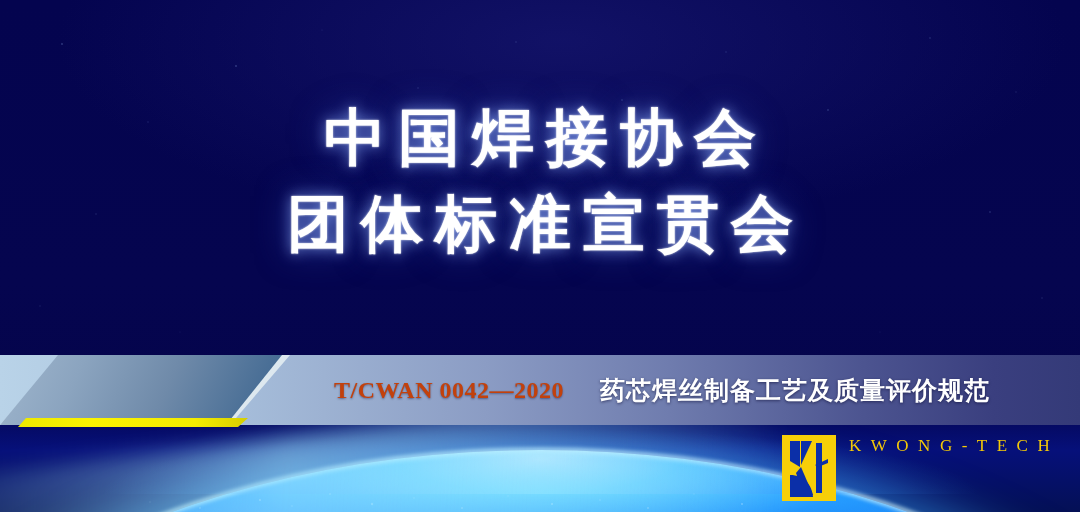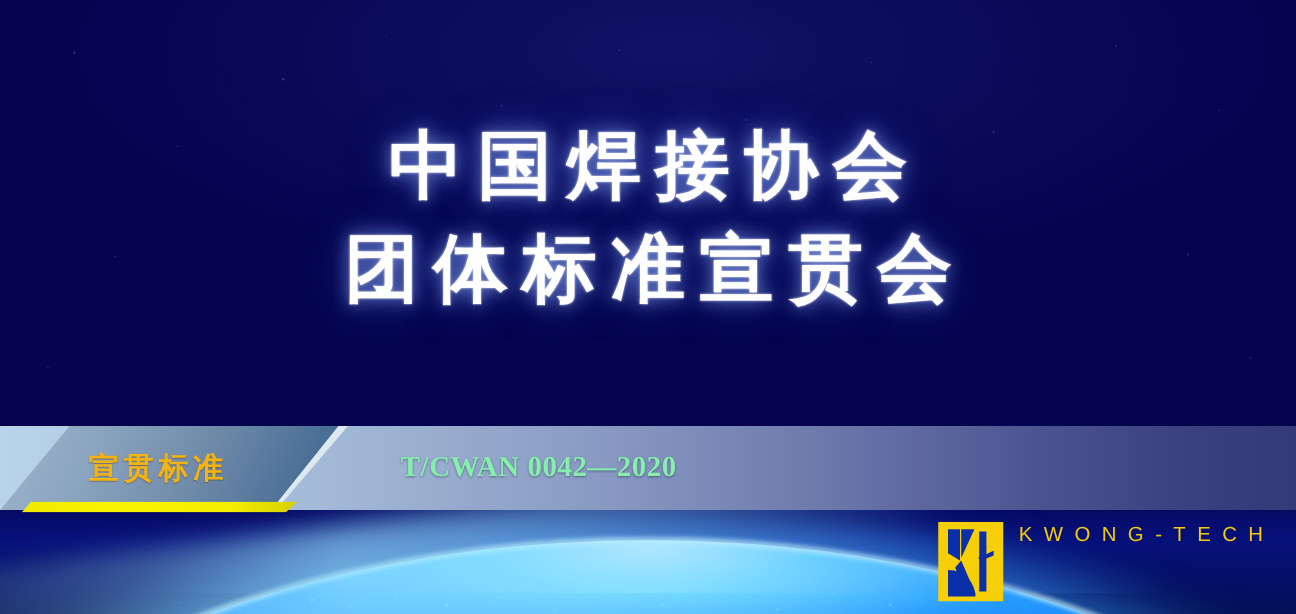--- a/index.html
+++ b/index.html
@@ -140,21 +140,21 @@
     white-space: nowrap;
     text-shadow: 0 1px 1px rgba(40,30,0,.35);
   }
 
   
   .banner-code {
     position: absolute;
     left: 334px;
     top: 50%;
     transform: translateY(-50%);
-    color: #86efac;
+    color: #c2410c;
     font-family: "Liberation Serif", "DejaVu Serif", serif;
     font-weight: 700;
     font-size: 24px;
     letter-spacing: .5px;
     white-space: nowrap;
     text-shadow: 0 1px 2px rgba(20,20,60,.45);
   }
 
   .banner-standard-name {
     position: absolute;
@@ -273,21 +273,21 @@
     font-family: "DejaVu Sans", "Liberation Sans", sans-serif;
     font-weight: 700;
     font-size: 42px;
     line-height: 46px;
     letter-spacing: 1px;
     white-space: nowrap;
   }
 
   .logo-en {
     color: #f4c907;
-    font-family: Liberation Sans, sans-serif;
+    font-family: Liberation Serif, serif;
     font-weight: 400;
     font-size: 17px;
     line-height: 20px;
     letter-spacing: 9.5px;
     white-space: nowrap;
     margin-top: 2px;
     margin-left: 3px;
   }
 </style>
 </head>
@@ -349,22 +349,22 @@
         <circle cx="150" cy="78" r="0.7" opacity=".3"></circle>
       </g>
     </svg>
     <div class="earth-ray"></div>
   </div>
 
   <div class="banner">
     <div class="banner-bar"></div>
     <div class="banner-bevel"></div>
     <div class="banner-tab"></div>
-    <span class="banner-tab-label">宣贯标准</span>
     <span class="banner-code">T/CWAN 0042—2020</span>
+    <span class="banner-standard-name">药芯焊丝制备工艺及质量评价规范</span>
   </div>
   <div class="banner-underline"></div>
 
   <div class="logo">
     <div class="logo-mark">
       <svg viewBox="0 0 54 66" width="54" height="66" aria-hidden="true">
         <rect x="0" y="0" width="54" height="66" fill="#f7cf08"></rect>
         <g fill="#0b2fa8">
           <polygon points="8,6 18,6 18,32 8,26"></polygon>
           <polygon points="19,6 30,6 19,30"></polygon>

